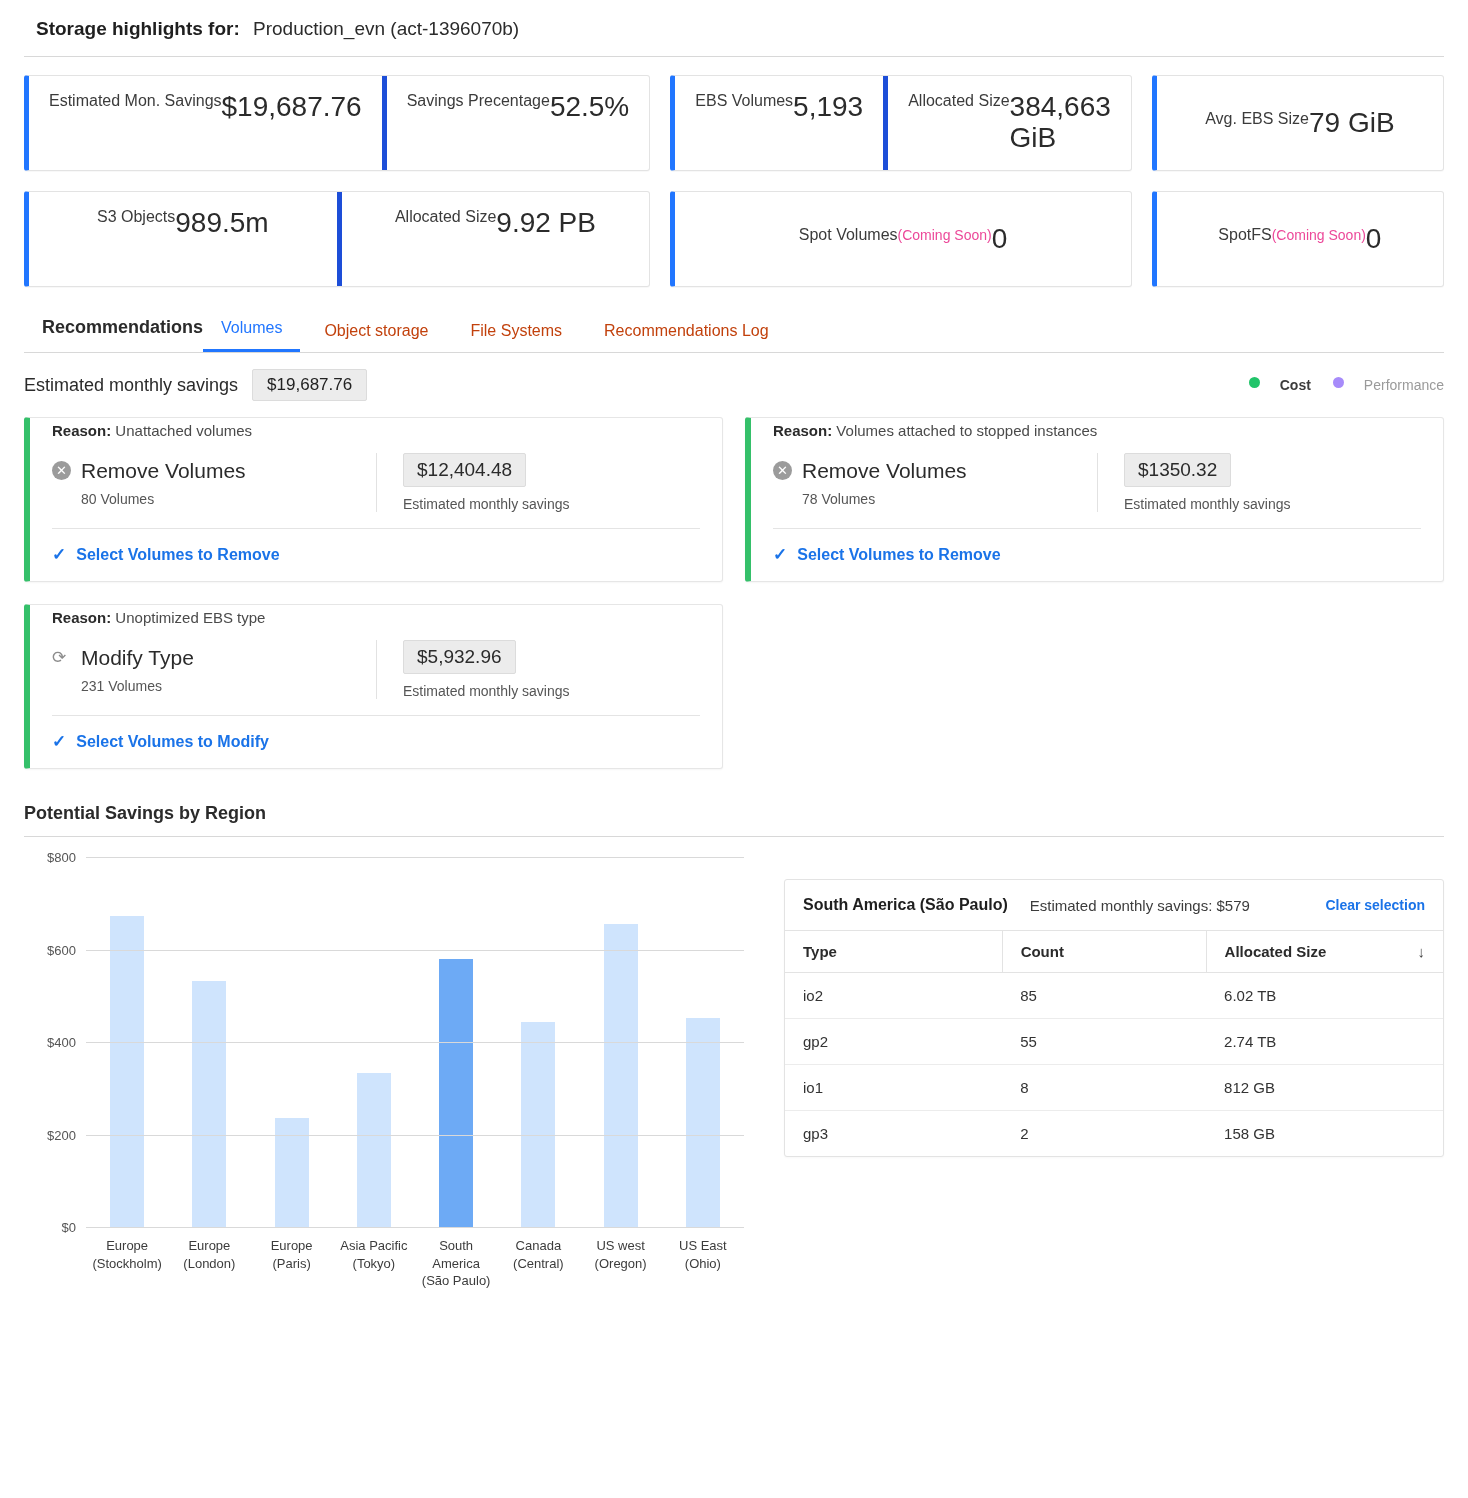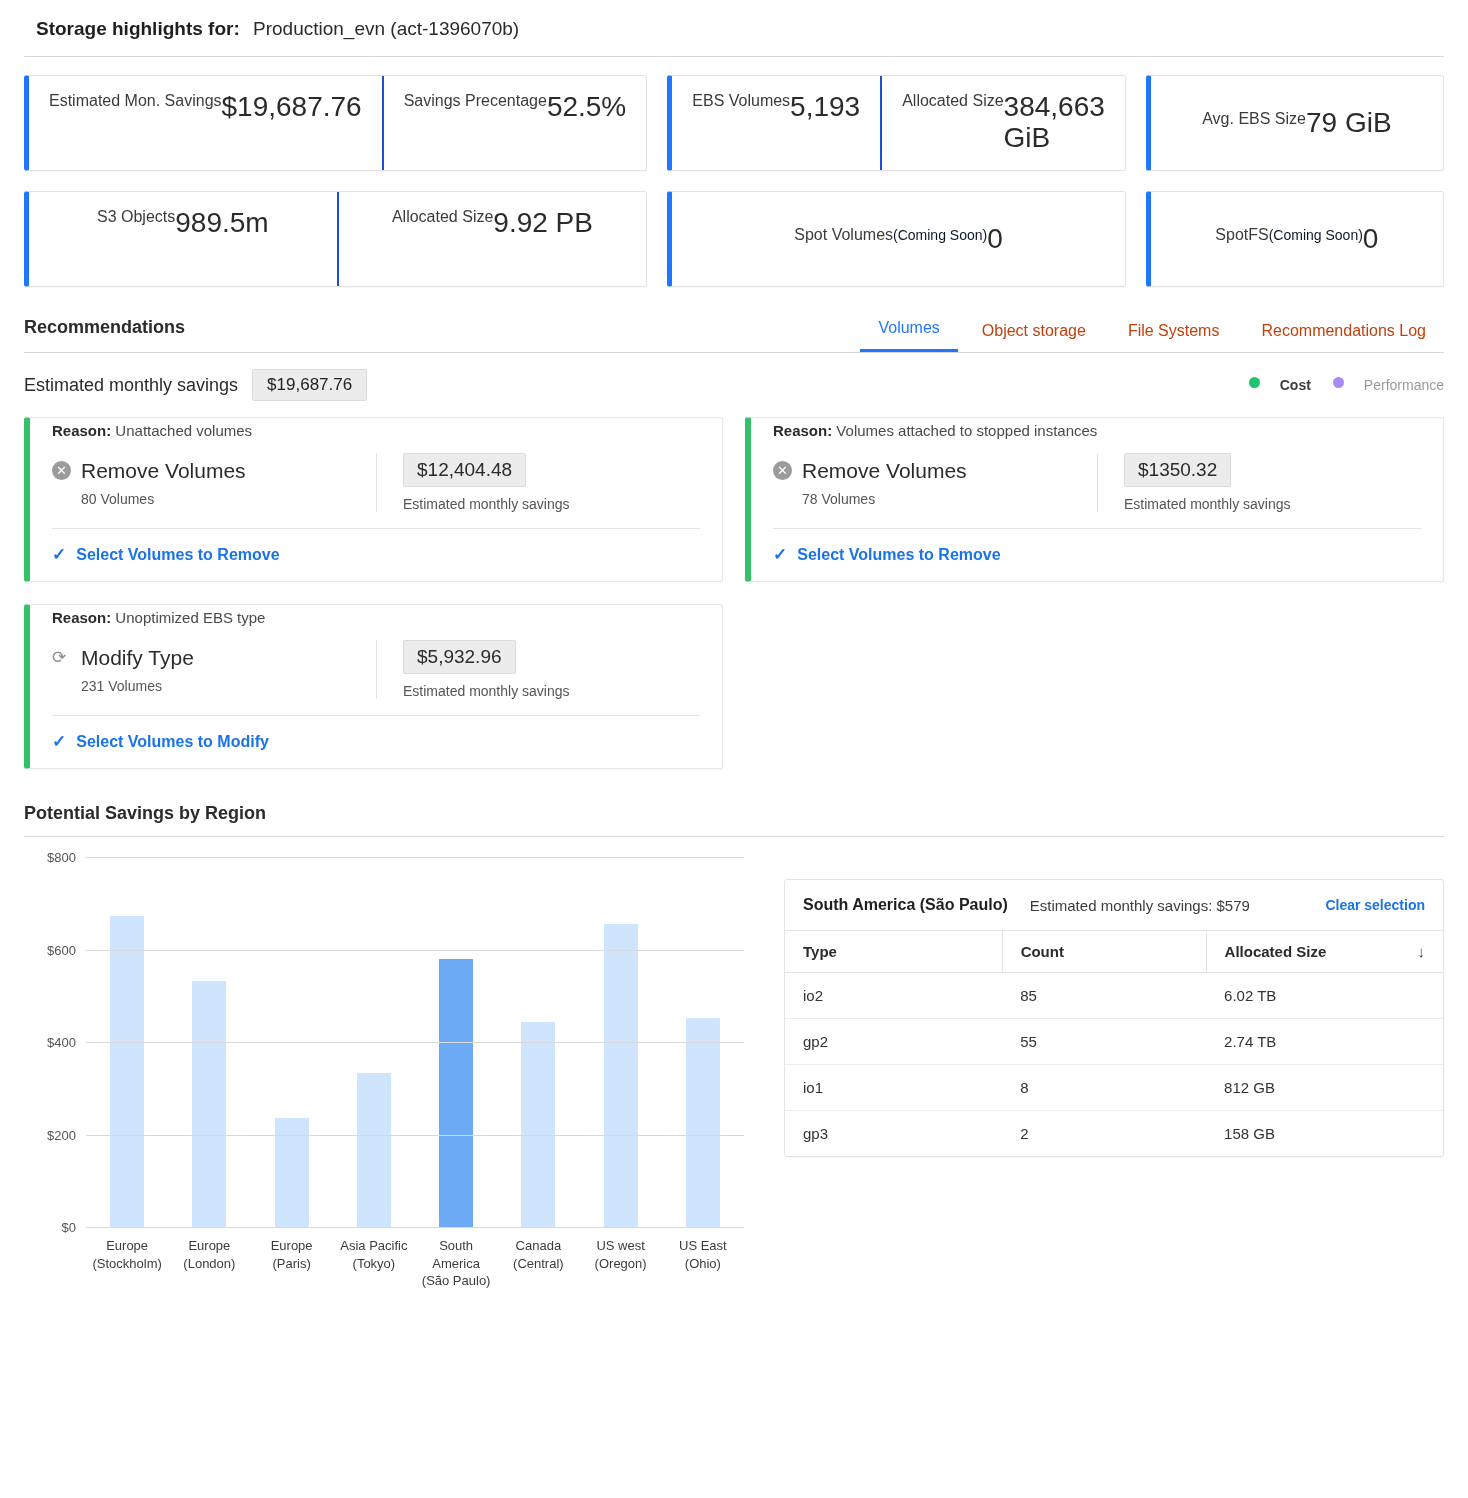--- a/index.html
+++ b/index.html
@@ -45,46 +45,47 @@
     align-items: stretch;
     box-shadow: 0 1px 1px rgba(0,0,0,0.03);
   }
   .card .cell {
     flex: 1;
     padding: 16px 20px;
     display: flex;
     flex-direction: row;
     justify-content: center;
   }
-  .card .cell + .cell { border-left: 2px solid #1d4ed8; }
+  .card .cell + .cell { border-left: 5px solid #1d4ed8; }
   .card .cell.full { flex: 1 1 100%; align-items: center; }
   .k-lbl {
     font-size: 16px;
     color: #3b3b3b;
     margin-bottom: 8px;
     white-space: nowrap;
   }
   .k-lbl .soon {
     font-size: 14px;
-    color: #0f172a;
+    color: #ec4899;
   }
   .k-val {
     font-size: 28px;
     color: #2b2b2b;
     font-weight: 400;
     line-height: 1.1;
   }
 
   
   .rec-bar {
     margin-top: 26px;
     padding: 0 24px;
     display: flex;
     align-items: flex-end;
-    justify-content: space-between;
+    justify-content: flex-start;
+    margin-left: 18px;
   }
   .rec-title {
     font-size: 18px;
     font-weight: bold;
     padding-bottom: 14px;
   }
   .tabs {
     display: flex;
     gap: 6px;
     align-items: flex-end;

